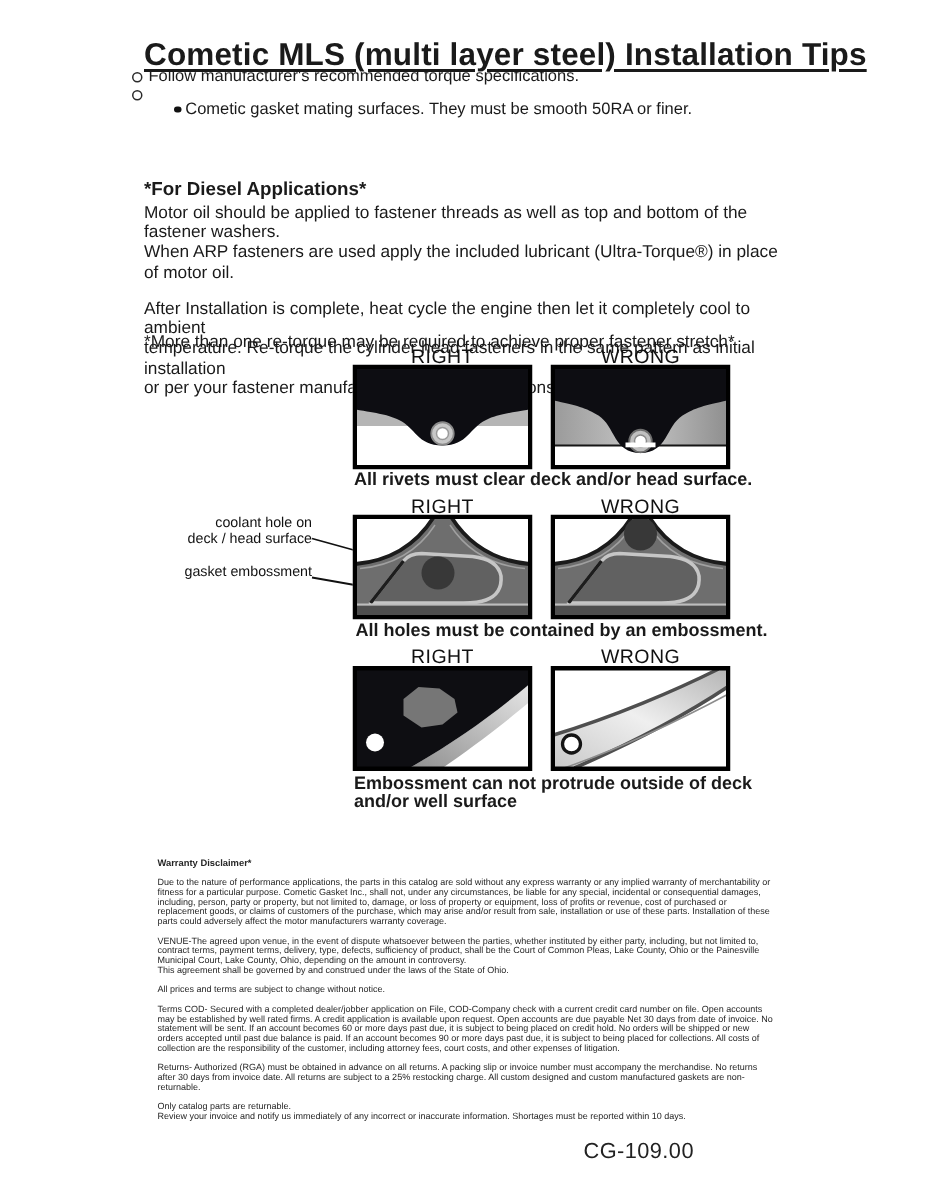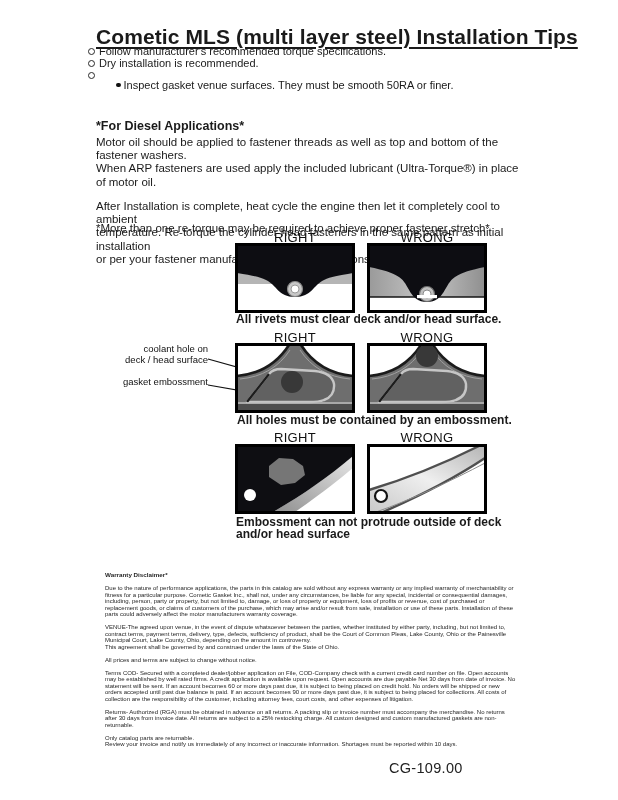--- a/index.html
+++ b/index.html
@@ -40,28 +40,24 @@
 
 <div class="abs page-title">Cometic MLS (multi layer steel) Installation Tips</div>
 
 <div class="abs bullet-list">
   <div class="b-row">
     <span class="b-dot"></span>
     <span>Follow manufacturer's recommended torque specifications.</span>
   </div>
   <div class="b-row">
     <span class="b-dot"></span>
-    <span>Dry installation is recommended.</span>
-  </div>
-  <div class="b-row">
-    <span class="b-dot"></span>
   </div>
   <div class="b-row b-sub">
     <span class="b-dot2"></span>
-    <span>Inspect gasket venue surfaces.  They must be smooth 50RA or finer.</span>
+    <span>Cometic gasket mating surfaces.  They must be smooth 50RA or finer.</span>
   </div>
 </div>
 
 <div class="abs section-heading">*For Diesel Applications*</div>
 <div class="abs para p1">Motor oil should be applied to fastener threads as well as top and bottom of the fastener washers.
 When ARP fasteners are used apply the included lubricant (Ultra-Torque®) in place of motor oil.</div>
 <div class="abs para p2">After Installation is complete, heat cycle the engine then let it completely cool to ambient
 temperature. Re-torque the cylinder head fasteners in the same pattern as initial installation
 or per your fastener manufacturer's recommendations.</div>
 <div class="abs para p3">*More than one re-torque may be required to achieve proper fastener stretch*</div>
@@ -173,21 +169,21 @@
   <rect width="120" height="70" fill="#ffffff"></rect>
   <path d="M2,68 V46 C42,34 84,16 112,2 H118 V14 C88,34 48,54 16,68 Z" fill="url(#g3w)"></path>
   <path d="M2,46 C42,34 84,16 112,2" stroke="#4f4f4f" stroke-width="2.4" fill="none"></path>
   <path d="M16,68 C48,54 88,34 118,14" stroke="#4f4f4f" stroke-width="2.4" fill="none"></path>
   <path d="M9,68 C44,56 86,36 118,19" stroke="#8d8d8d" stroke-width="1" fill="none"></path>
   <circle cx="14" cy="52" r="6" fill="#ffffff" stroke="#141414" stroke-width="2.2"></circle>
   <rect x="1.5" y="1.5" width="117" height="67" fill="none" stroke="#000" stroke-width="3"></rect>
 </svg>
 
 <div class="abs caption" style="left:236px;top:516px;">Embossment can not protrude outside of deck
-and/or head surface</div>
+and/or well surface</div>
 
 <div class="abs disclaimer-wrap">
   <div class="disclaimer-inner">
     <h4>Warranty Disclaimer*</h4>
     <p>Due to the nature of performance applications, the parts in this catalog are sold without any express warranty or any implied warranty of merchantability or fitness for a particular purpose.  Cometic Gasket Inc., shall not, under any circumstances, be liable for any special, incidental or consequential damages, including, person, party or property, but not limited to, damage, or loss of property or equipment, loss of profits or revenue, cost of purchased or replacement goods, or claims of customers of the purchase, which may arise and/or result from sale, installation or use of these parts.  Installation of these parts could adversely affect the motor manufacturers warranty coverage.</p>
     <p>VENUE-The agreed upon venue, in the event of dispute whatsoever between the parties, whether instituted by either party, including, but not limited to, contract terms, payment terms, delivery, type, defects, sufficiency of product, shall be the Court of Common Pleas, Lake County, Ohio or the Painesville Municipal Court, Lake County, Ohio, depending on the amount in controversy.
 This agreement shall be governed by and construed under the laws of the State of Ohio.</p>
     <p>All prices and terms are subject to change without notice.</p>
     <p>Terms COD- Secured with a completed dealer/jobber application on File, COD-Company check with a current credit card number on file.  Open accounts may be established by well rated firms.  A credit application is available upon request.  Open accounts are due payable Net 30 days from date of invoice.  No statement will be sent.  If an account becomes 60 or more days past due, it is subject to being placed on credit hold.  No orders will be shipped or new orders accepted until past due balance is paid.  If an account becomes 90 or more days past due, it is subject to being placed for collections.  All costs of collection are the responsibility of the customer, including attorney fees, court costs, and other expenses of litigation.</p>
     <p>Returns- Authorized (RGA) must be obtained in advance on all returns.  A packing slip or invoice number must accompany the merchandise.  No returns after 30 days from invoice date.  All returns are subject to a 25% restocking charge.  All custom designed and custom manufactured gaskets are non-returnable.</p>

